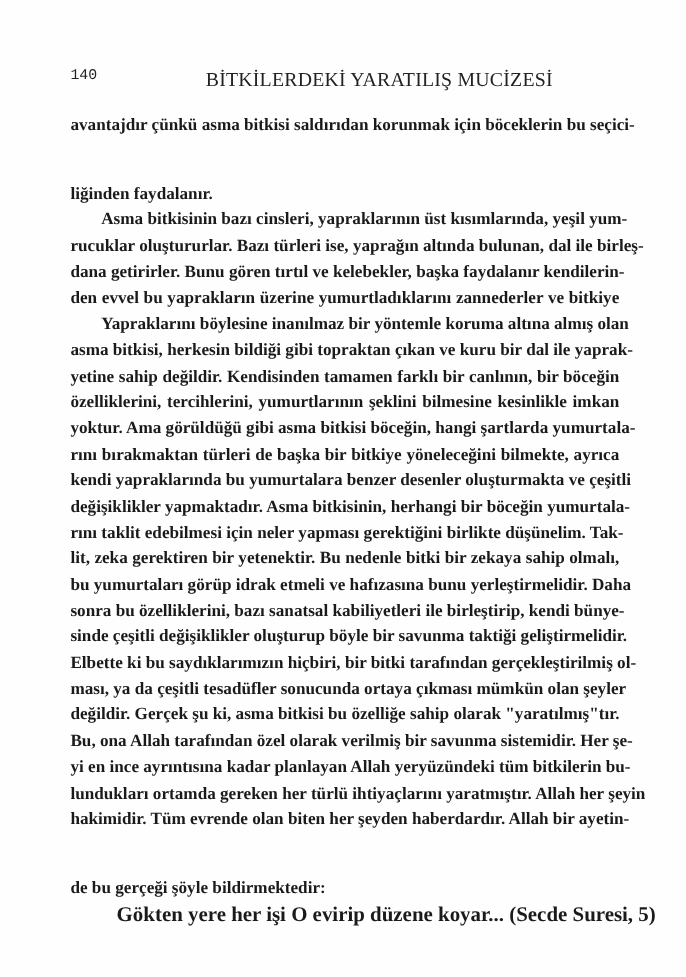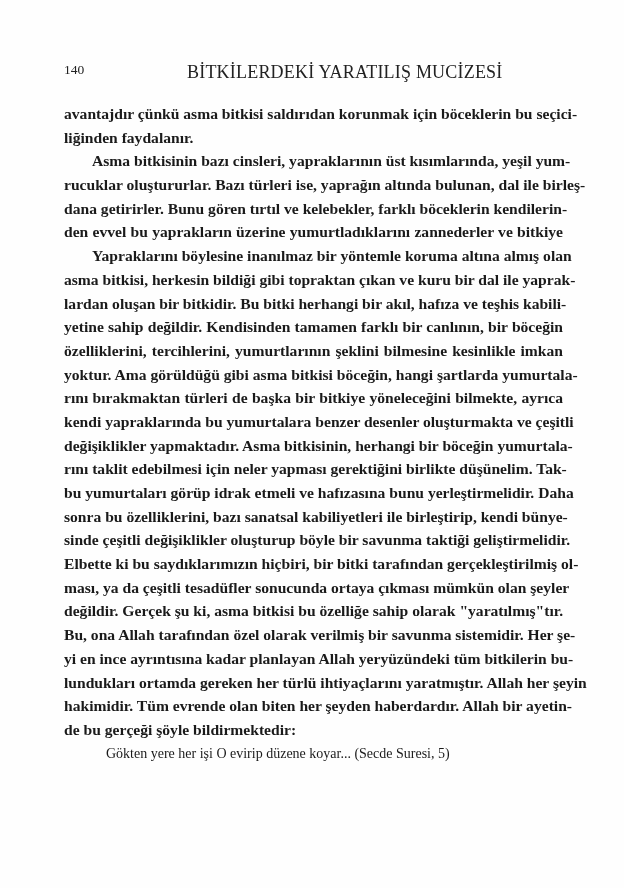--- a/index.html
+++ b/index.html
@@ -1,63 +1,63 @@
 <!DOCTYPE html>
 <html><head>
   <meta charset="utf-8">
   <style>
     html, body { margin: 0; padding: 0; background: #ffffff; }
     body { width: 624px; height: 888px; position: relative; overflow: hidden; }
     .page { position: absolute; left: 0; top: 0; width: 624px; height: 888px; background: #fefefe; }
     .running-head { position: absolute; top: 62px; left: 64px; width: 500px; height: 20px;
       font-family: "Liberation Serif", "DejaVu Serif", serif; color: #222; }
-    .page-number { position: absolute; left: 0; top: 0; font-size: 13.5px; }
+    .page-number { position: absolute; left: 0; top: 0; font-size: 13.5px; font-family: Liberation Mono, monospace; }
     .book-title { position: absolute; left: 123px; top: 0; font-size: 18px; letter-spacing: 0.2px; }
     .body-text { position: absolute; left: 64px; top: 102px; width: 499px;
       font-family: "Liberation Serif", "DejaVu Serif", serif; font-size: 15.6px; line-height: 23.7px;
       color: #1a1a1a; }
     .line { display: block; white-space: nowrap; text-align: justify; text-align-last: justify; height: 23.7px; font-weight: bold; }
-    .line.last { text-align-last: left; }
+    .line.last { text-align-last: left; margin-top: 39px; }
     .line.indent { padding-left: 28px; }
-    .quote { font-weight: normal; padding-left: 42px; text-align-last: left; font-size: 14px; }
+    .quote { font-weight: bold; padding-left: 42px; text-align-last: left; font-size: 19px; }
   </style>
 </head>
 <body>
 
 <div class="page">
   <div class="running-head">
     <span class="page-number">140</span>
     <span class="book-title">BİTKİLERDEKİ YARATILIŞ MUCİZESİ</span>
   </div>
 
   <div class="body-text">
 
     <div>
       <span class="line">avantajdır çünkü asma bitkisi saldırıdan korunmak için böceklerin bu seçici-</span>
       <span class="line last">liğinden faydalanır.</span>
     </div>
 
     <div>
       <span class="line indent">Asma bitkisinin bazı cinsleri, yapraklarının üst kısımlarında, yeşil yum-</span>
       <span class="line">rucuklar oluştururlar. Bazı türleri ise, yaprağın altında bulunan, dal ile birleş-</span>
-      <span class="line">dana getirirler. Bunu gören tırtıl ve kelebekler, farklı böceklerin kendilerin-</span>
+      <span class="line">dana getirirler. Bunu gören tırtıl ve kelebekler, başka faydalanır kendilerin-</span>
       <span class="line">den evvel bu yaprakların üzerine yumurtladıklarını zannederler ve bitkiye</span>
     </div>
 
     <div>
       <span class="line indent">Yapraklarını böylesine inanılmaz bir yöntemle koruma altına almış olan</span>
       <span class="line">asma bitkisi, herkesin bildiği gibi topraktan çıkan ve kuru bir dal ile yaprak-</span>
-      <span class="line">lardan oluşan bir bitkidir. Bu bitki herhangi bir akıl, hafıza ve teşhis kabili-</span>
       <span class="line">yetine sahip değildir. Kendisinden tamamen farklı bir canlının, bir böceğin</span>
       <span class="line">özelliklerini, tercihlerini, yumurtlarının şeklini bilmesine kesinlikle imkan</span>
       <span class="line">yoktur. Ama görüldüğü gibi asma bitkisi böceğin, hangi şartlarda yumurtala-</span>
       <span class="line">rını bırakmaktan türleri de başka bir bitkiye yöneleceğini bilmekte, ayrıca</span>
       <span class="line">kendi yapraklarında bu yumurtalara benzer desenler oluşturmakta ve çeşitli</span>
       <span class="line">değişiklikler yapmaktadır. Asma bitkisinin, herhangi bir böceğin yumurtala-</span>
       <span class="line">rını taklit edebilmesi için neler yapması gerektiğini birlikte düşünelim. Tak-</span>
+      <span class="line">lit, zeka gerektiren bir yetenektir. Bu nedenle bitki bir zekaya sahip olmalı,</span>
       <span class="line">bu yumurtaları görüp idrak etmeli ve hafızasına bunu yerleştirmelidir. Daha</span>
       <span class="line">sonra bu özelliklerini, bazı sanatsal kabiliyetleri ile birleştirip, kendi bünye-</span>
       <span class="line">sinde çeşitli değişiklikler oluşturup böyle bir savunma taktiği geliştirmelidir.</span>
       <span class="line">Elbette ki bu saydıklarımızın hiçbiri, bir bitki tarafından gerçekleştirilmiş ol-</span>
       <span class="line">ması, ya da çeşitli tesadüfler sonucunda ortaya çıkması mümkün olan şeyler</span>
       <span class="line">değildir. Gerçek şu ki, asma bitkisi bu özelliğe sahip olarak "yaratılmış"tır.</span>
       <span class="line">Bu, ona Allah tarafından özel olarak verilmiş bir savunma sistemidir. Her şe-</span>
       <span class="line">yi en ince ayrıntısına kadar planlayan Allah yeryüzündeki tüm bitkilerin bu-</span>
       <span class="line">lundukları ortamda gereken her türlü ihtiyaçlarını yaratmıştır. Allah her şeyin</span>
       <span class="line">hakimidir. Tüm evrende olan biten her şeyden haberdardır. Allah bir ayetin-</span>

